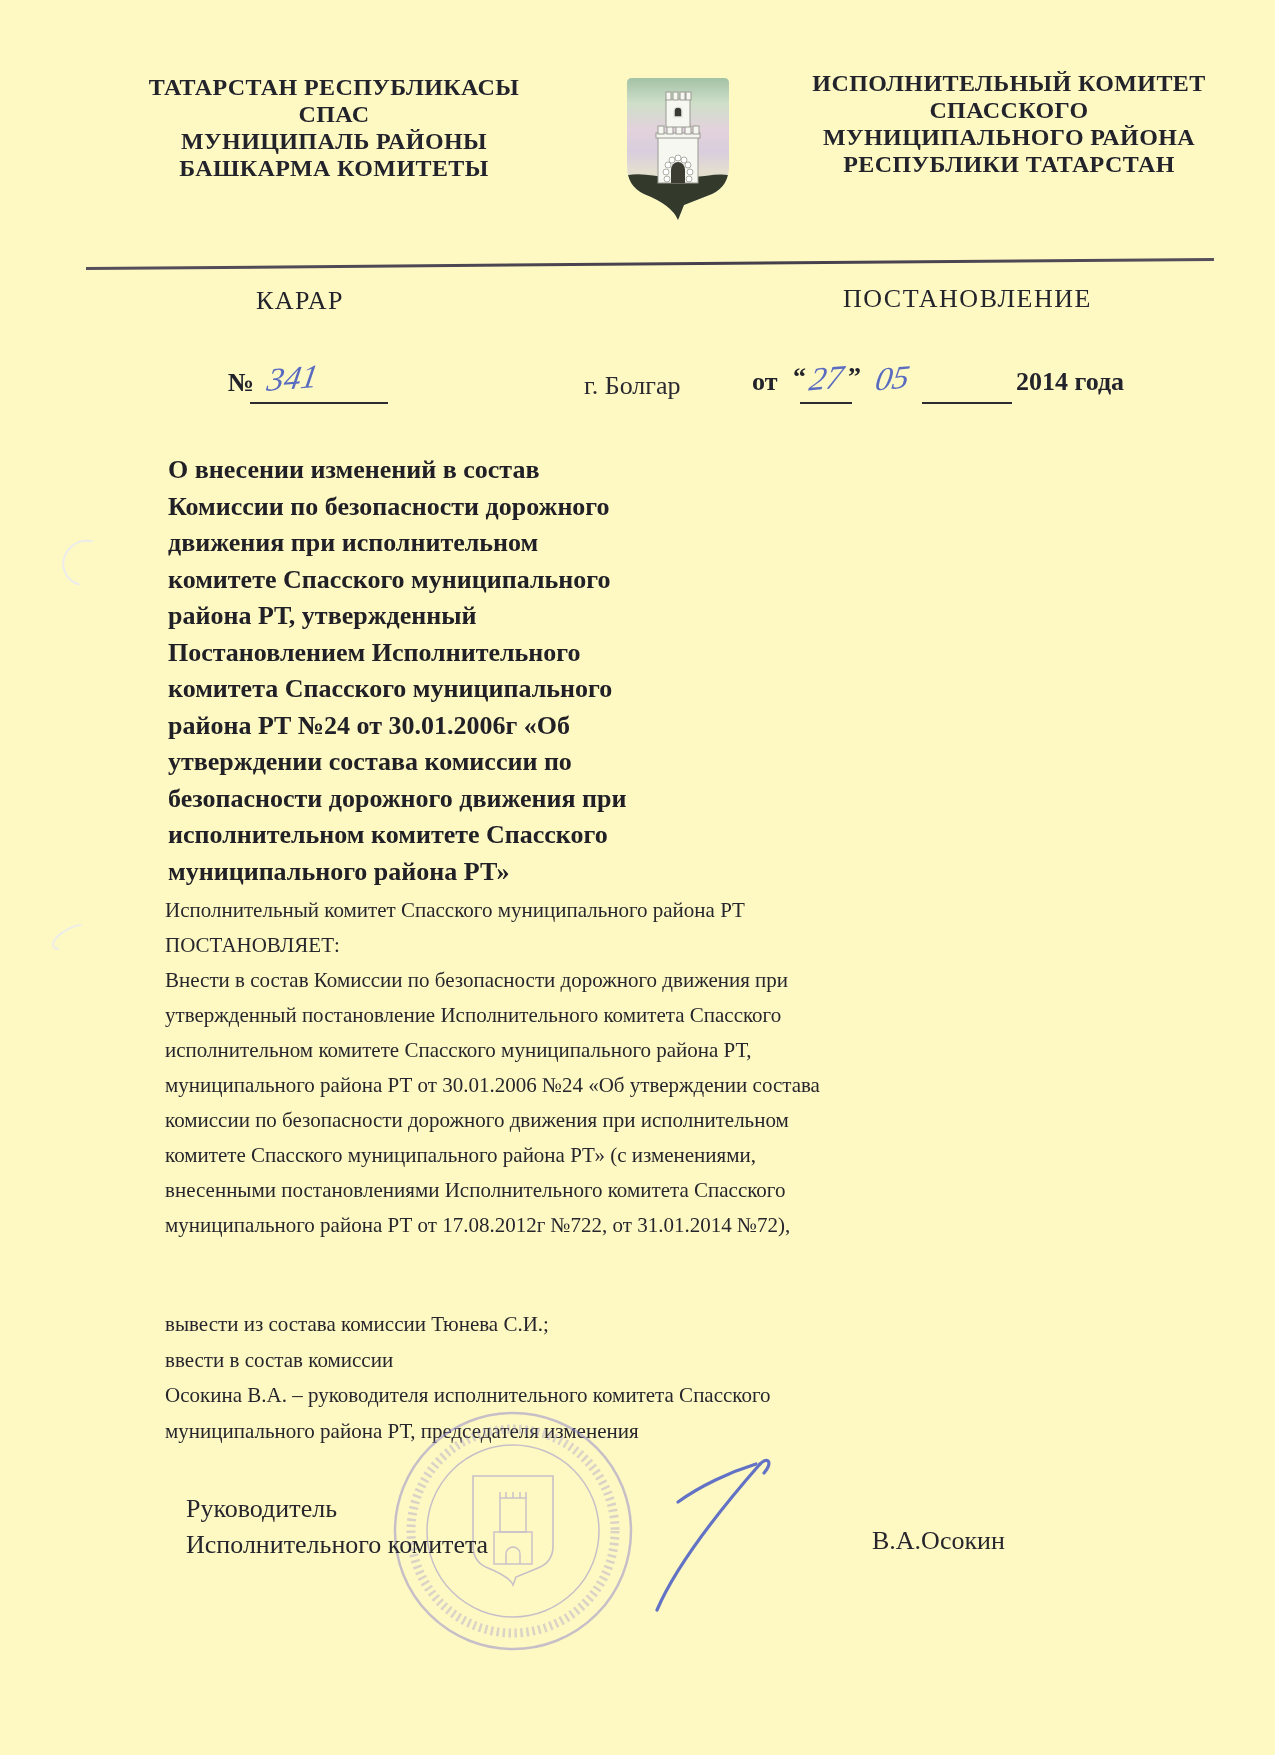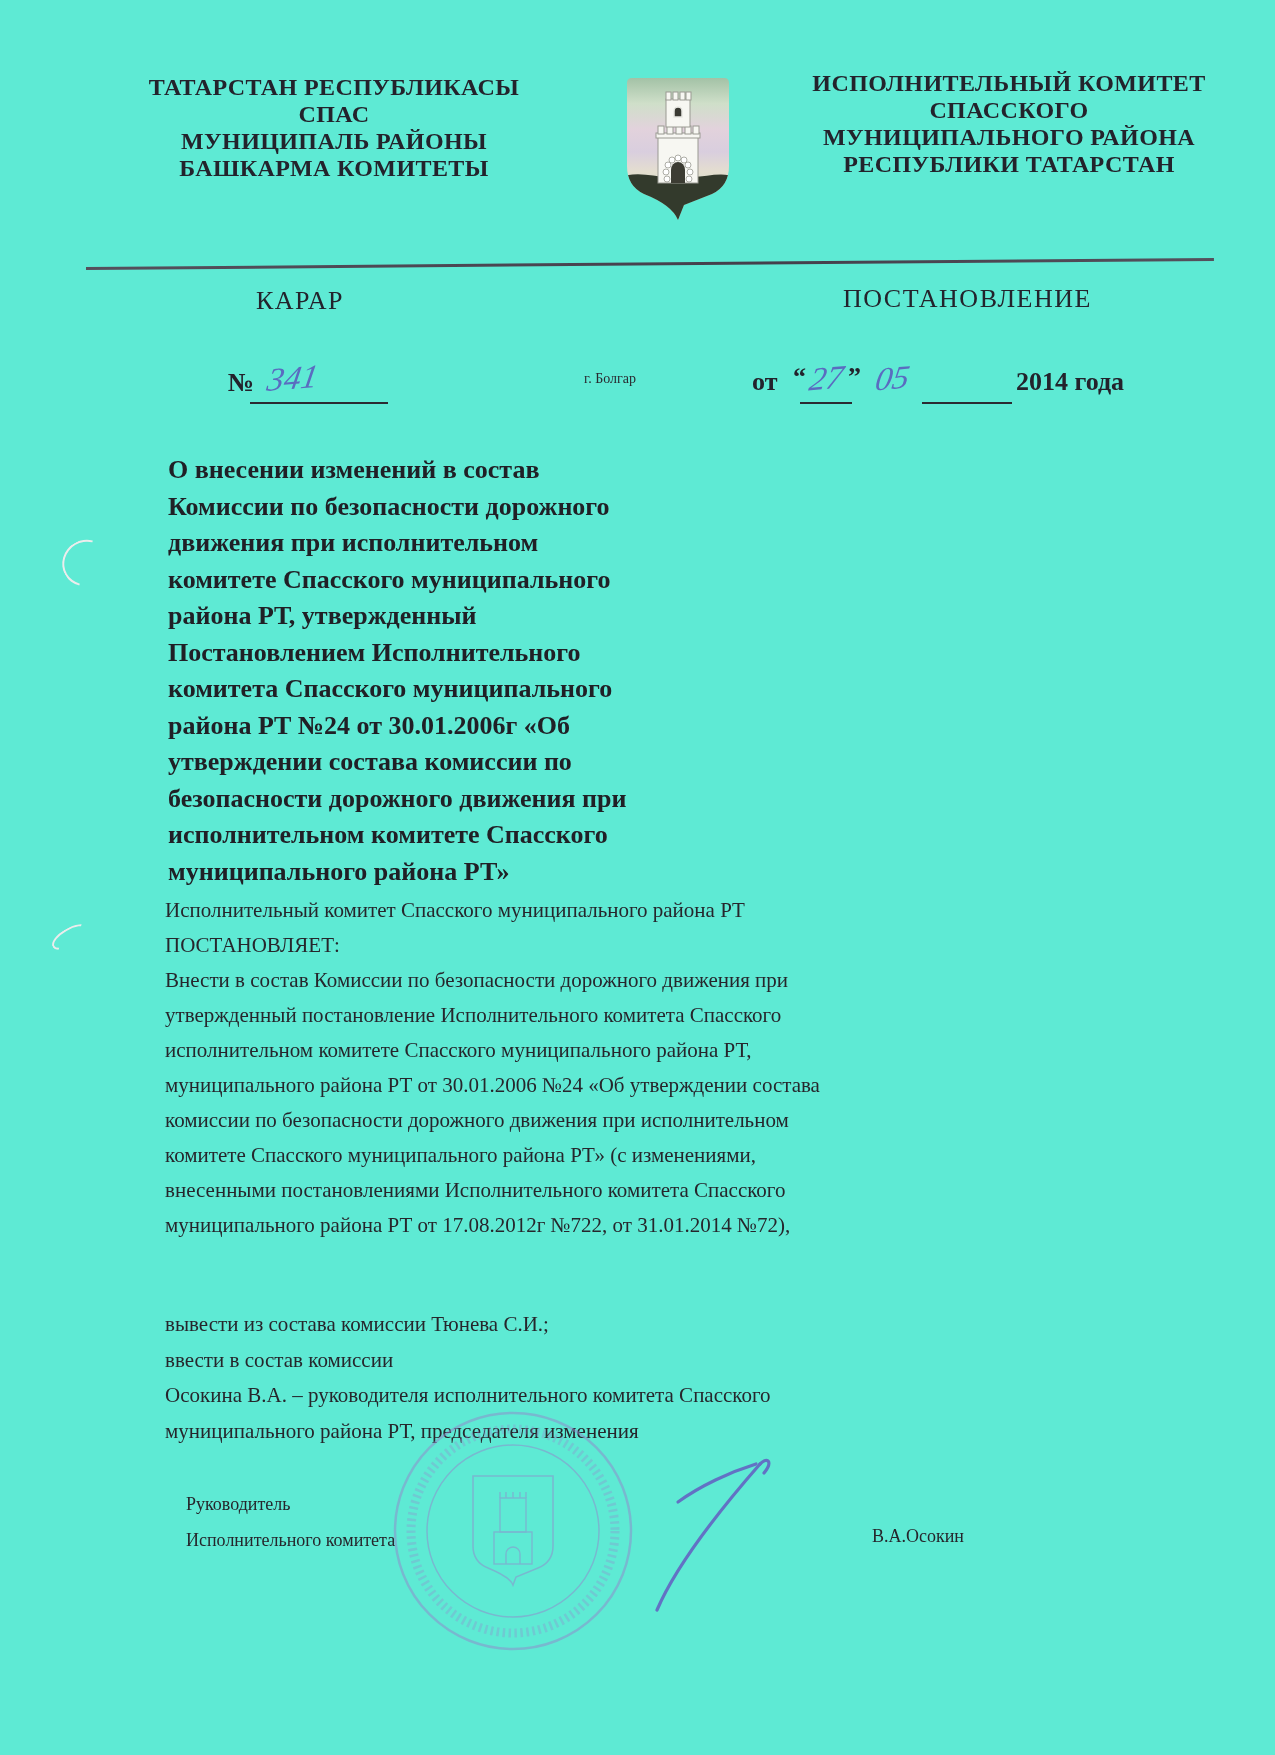--- a/index.html
+++ b/index.html
@@ -1,20 +1,20 @@
 <!DOCTYPE html>
 <html><head>
 <meta charset="utf-8">
 <style>
   html,body{margin:0;padding:0;background:#d8d8d8;}
   .page{
     position:relative;
     width:1275px;height:1755px;
     margin:0 auto;
-    background:#5eead4;
+    background:#fef9c3;
     font-family:"Liberation Serif",serif;
     color:#1f1f24;
     overflow:hidden;
   }
   .abs{position:absolute;}
   .hdr{
     text-align:center;
     font-weight:bold;
     font-size:24px;
     line-height:27px;
@@ -28,21 +28,21 @@
     color:#23232c;
     white-space:nowrap;
   }
   .rule{
     height:3px;
     background:linear-gradient(90deg,#55505c,#443f4b 60%,#55505c);
     transform:rotate(-0.46deg);
     transform-origin:left center;
   }
   .bold-num{font-weight:bold;font-size:26px;white-space:nowrap;color:#23232c;}
-  .place{font-size:14px;color:#2a2a30;white-space:nowrap;text-align:center;}
+  .place{font-size:26px;color:#2a2a30;white-space:nowrap;text-align:center;}
   .hand{
     font-style:italic;
     font-size:33px;
     color:#5a6cc0;
     transform:skewX(-14deg) rotate(-5deg);
     white-space:nowrap;
     line-height:1;
   }
   .uline{height:2px;background:#2b2b31;}
   .title-line{
@@ -51,21 +51,21 @@
     line-height:36.5px;
     white-space:nowrap;
     color:#202026;
   }
   .body-line{
     font-size:21px;
     line-height:35px;
     white-space:nowrap;
     color:#26262c;
   }
-  .sig-text{font-size:18px;white-space:nowrap;color:#26262c;}
+  .sig-text{font-size:26px;white-space:nowrap;color:#26262c;}
   .artifact{
     border:2px solid #ececec;
     border-radius:50%;
     border-right-color:transparent;
     border-bottom-color:transparent;
     transform:rotate(-30deg);
   }
 </style>
 </head>
 <body>

